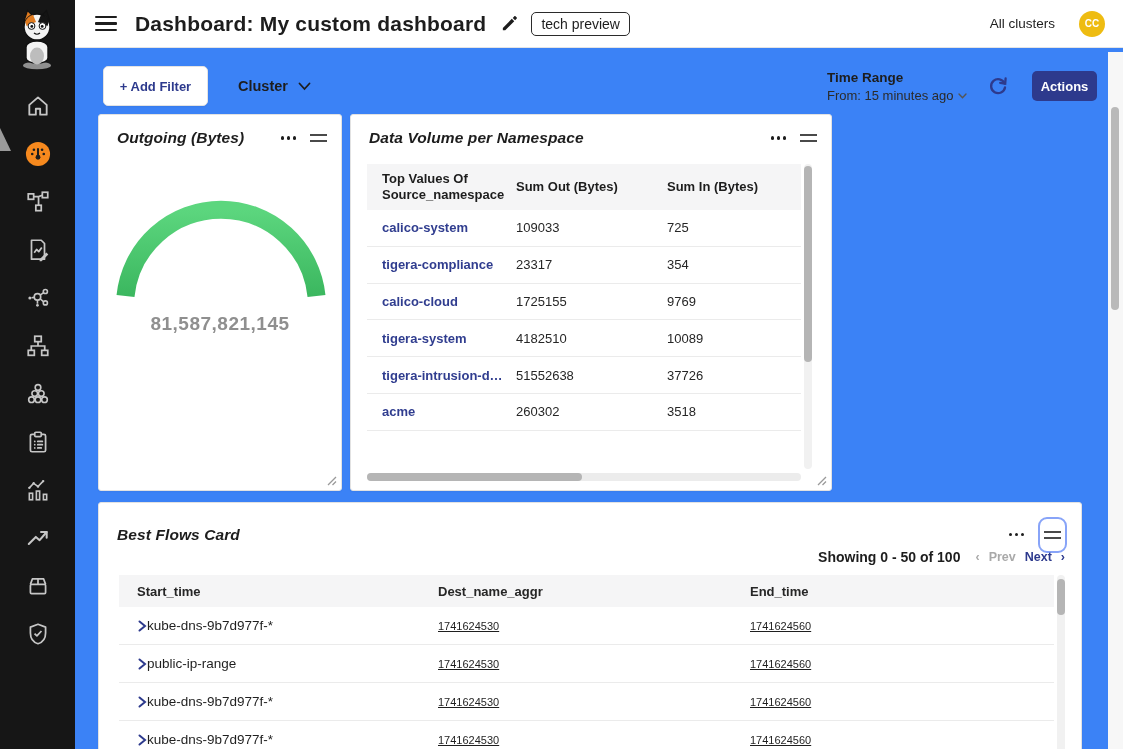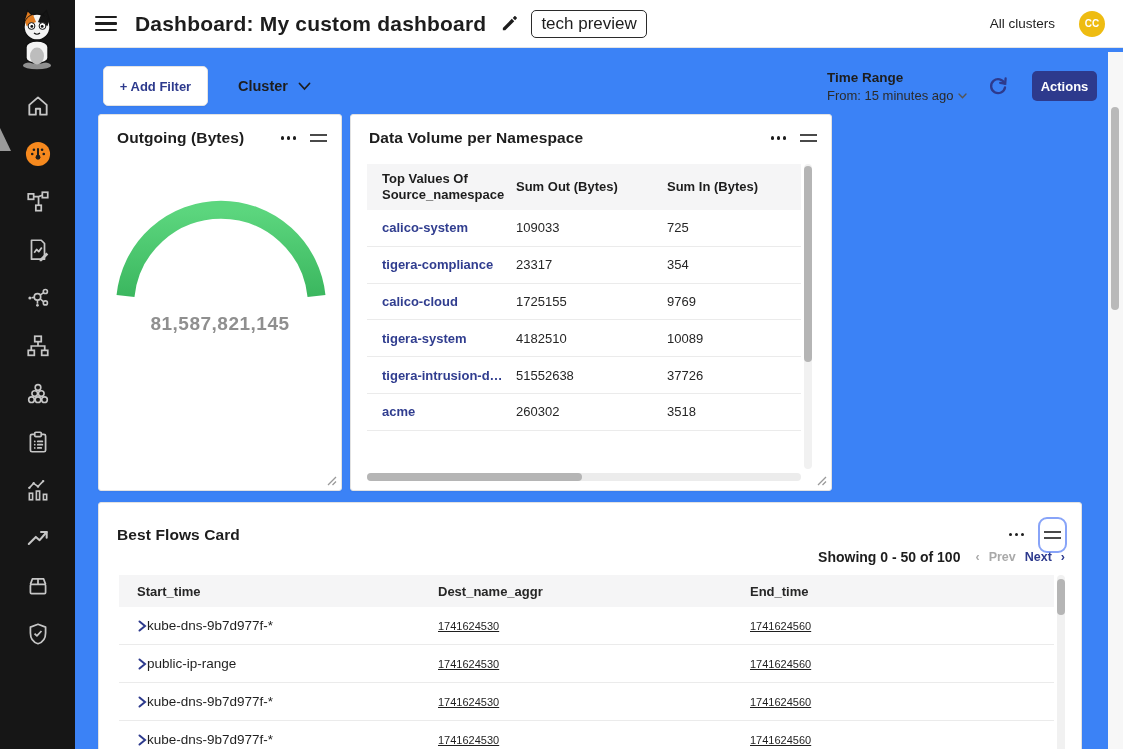--- a/index.html
+++ b/index.html
@@ -17,21 +17,21 @@
            clip-path:polygon(0 0, 100% 100%, 0 100%); }
 
   
   .topbar { position:absolute; left:75px; top:0; width:1048px; height:48px; background:#ffffff;
             border-bottom:1px solid #e4e4e4; display:flex; align-items:center; padding:0 18px 0 20px; z-index:4; }
   .hamburger { width:22px; height:16px; display:flex; flex-direction:column; justify-content:space-between; cursor:pointer; margin-right:18px; }
   .hamburger span { display:block; height:2.4px; background:#1d1d1d; border-radius:1px; }
   .page-title { font-size:21px; font-weight:800; color:#1d1d1d; letter-spacing:.2px; }
   .edit-pencil { margin-left:14px; cursor:pointer; display:flex; }
   .badge { margin-left:12px; border:1.4px solid #2b2b2b; border-radius:5px; padding:3px 9px 3px;
-           font-size:17px; color:#1d1d1d; background:#fff; white-space:nowrap; }
+           font-size:14px; color:#1d1d1d; background:#fff; white-space:nowrap; }
   .top-spacer { flex:1; }
   .all-clusters { font-size:13.5px; color:#1d1d1d; cursor:pointer; }
   .avatar { width:26px; height:26px; border-radius:50%; background:#eebc12; color:#ffffff; font-size:10px;
             font-weight:700; display:flex; align-items:center; justify-content:center; margin-left:24px; cursor:pointer; }
 
   
   .btn-add-filter { position:absolute; left:103px; top:66px; width:105px; height:40px; background:#ffffff;
             border:1px solid #e3e3e3; border-radius:5px; font-size:13px; font-weight:700; color:#2d3a8d;
             display:flex; align-items:center; justify-content:center; cursor:pointer; box-shadow:0 1px 2px rgba(0,0,0,.05); }
   .cluster-dd { position:absolute; left:238px; top:75px; height:22px; display:flex; align-items:center; gap:10px;
@@ -39,21 +39,21 @@
   .time-range { position:absolute; left:827px; top:70px; }
   .time-range .tr-label { font-size:13.5px; font-weight:700; color:#1d1d1d; }
   .time-range .tr-from { font-size:13px; color:#2b2b2b; margin-top:3px; display:flex; align-items:center; gap:5px; cursor:pointer; }
   .refresh-btn { position:absolute; left:986px; top:74px; width:24px; height:24px; cursor:pointer; }
   .btn-actions { position:absolute; left:1032px; top:71px; width:65px; height:30px; background:#2d3a8d; color:#fff;
             border:none; border-radius:5px; font-size:13px; font-weight:600; cursor:pointer; }
 
   
   .card { position:absolute; background:#ffffff; border:1px solid #e2e2e2; border-radius:3px;
           box-shadow:0 1px 2px rgba(0,0,0,.04); }
-  .card-head { display:flex; align-items:center; padding:14px 14px 0 18px; }
+  .card-head { display:flex; align-items:center; padding:14px 14px 0 18px;font-style:italic; }
   .card-title { font-size:15.5px; font-weight:800; color:#1d1d1d; letter-spacing:.1px; }
   .head-icons { margin-left:auto; display:flex; align-items:center; gap:14px; }
   .ellipsis { display:flex; gap:2.5px; cursor:pointer; padding:4px 0; }
   .ellipsis i { width:3.4px; height:3.4px; background:#1d1d1d; border-radius:50%; }
   .drag-handle { display:flex; flex-direction:column; gap:3.5px; cursor:grab; padding:4px 0; }
   .drag-handle i { width:17px; height:2px; background:#4a4a4a; }
   .drag-handle.focused { border:2px solid #88a4f8; border-radius:9px; padding:12px 4px; background:#fff; }
   .resize-corner { position:absolute; right:4px; bottom:4px; width:10px; height:10px; }
 
   

